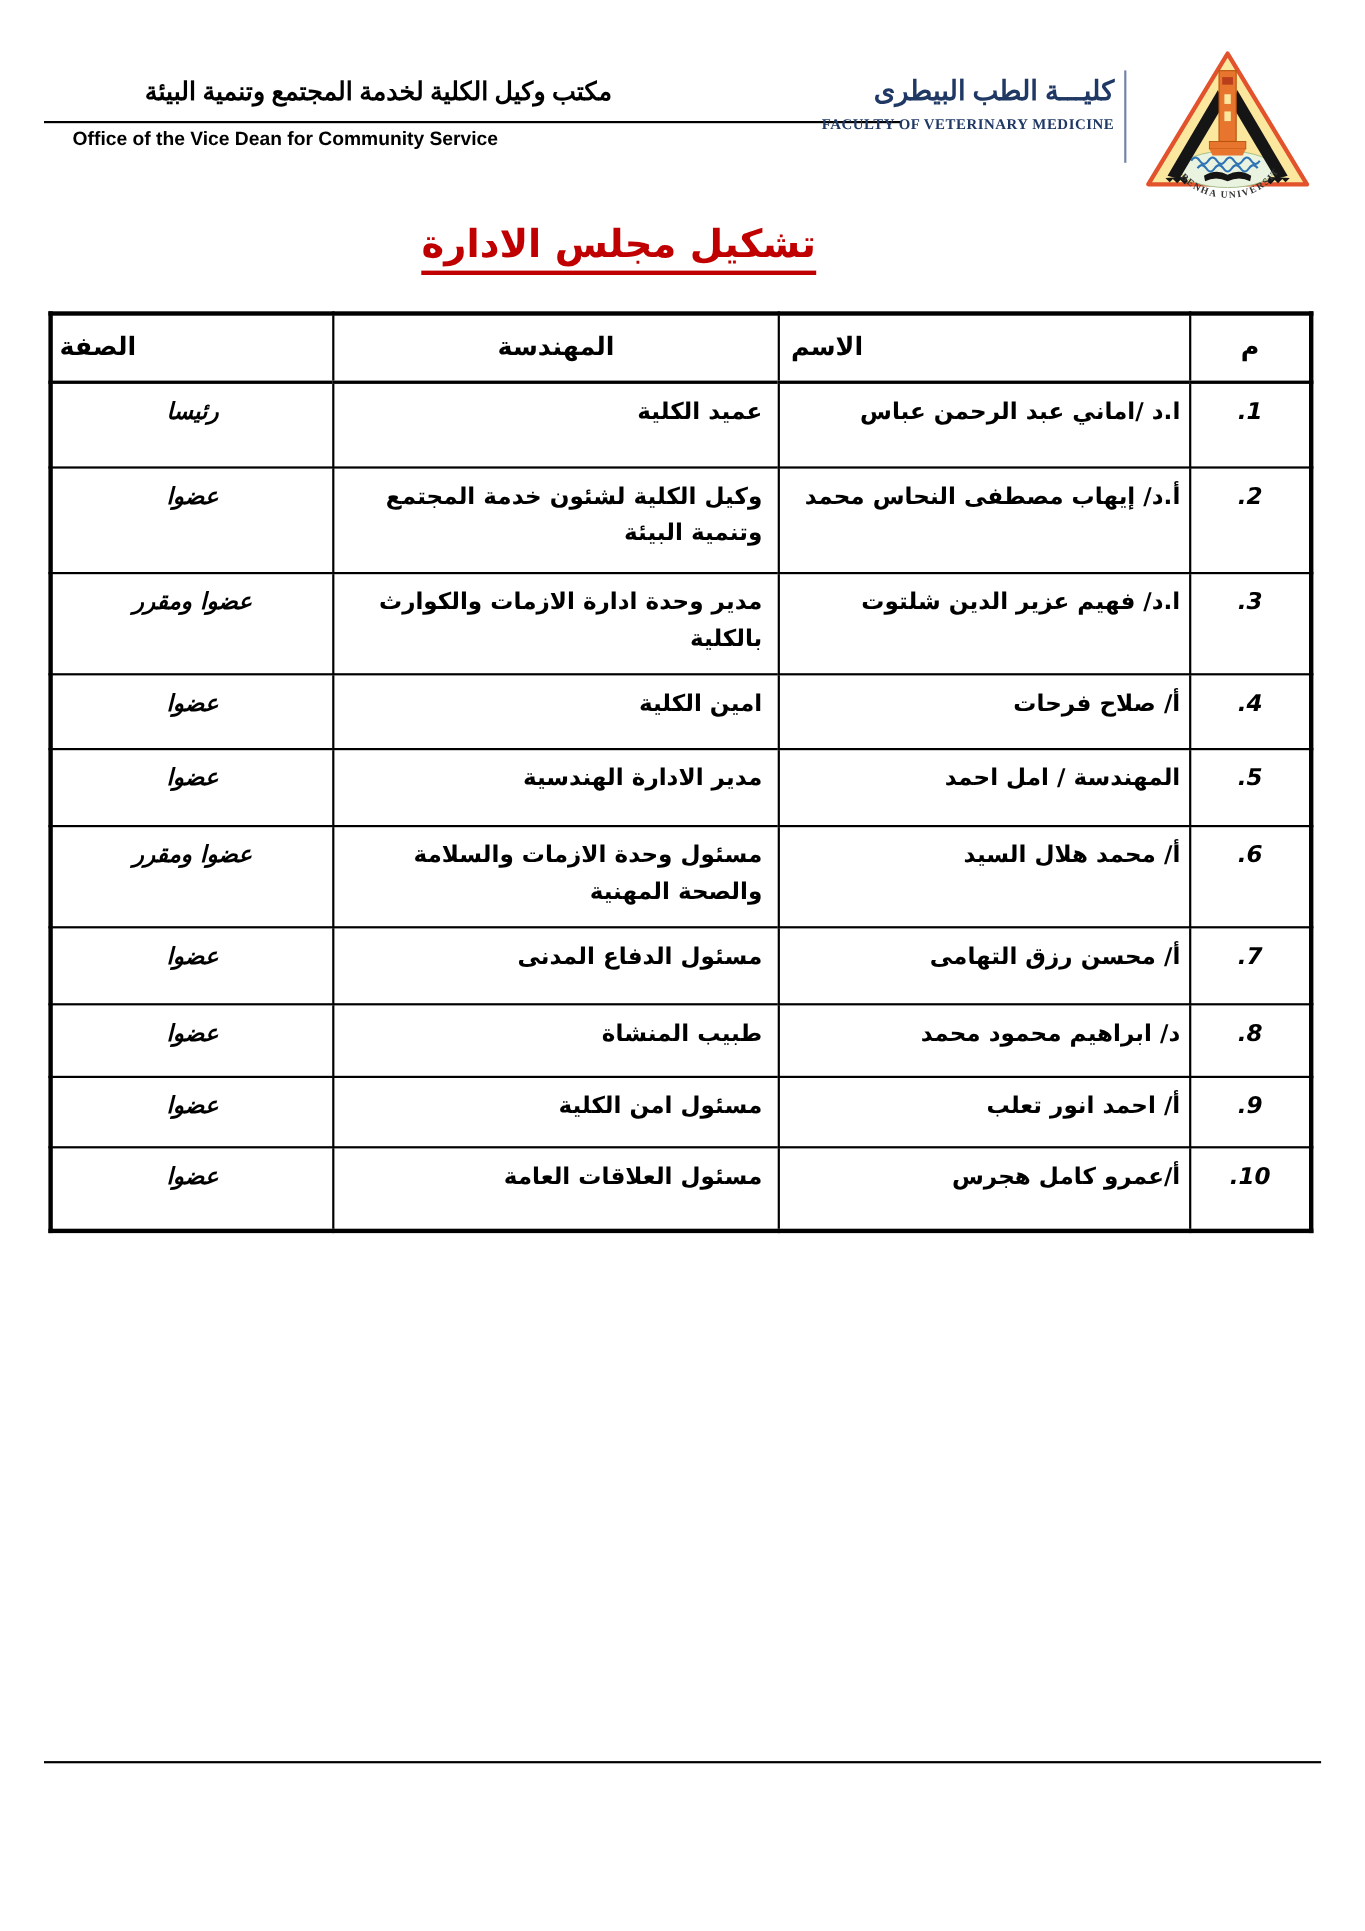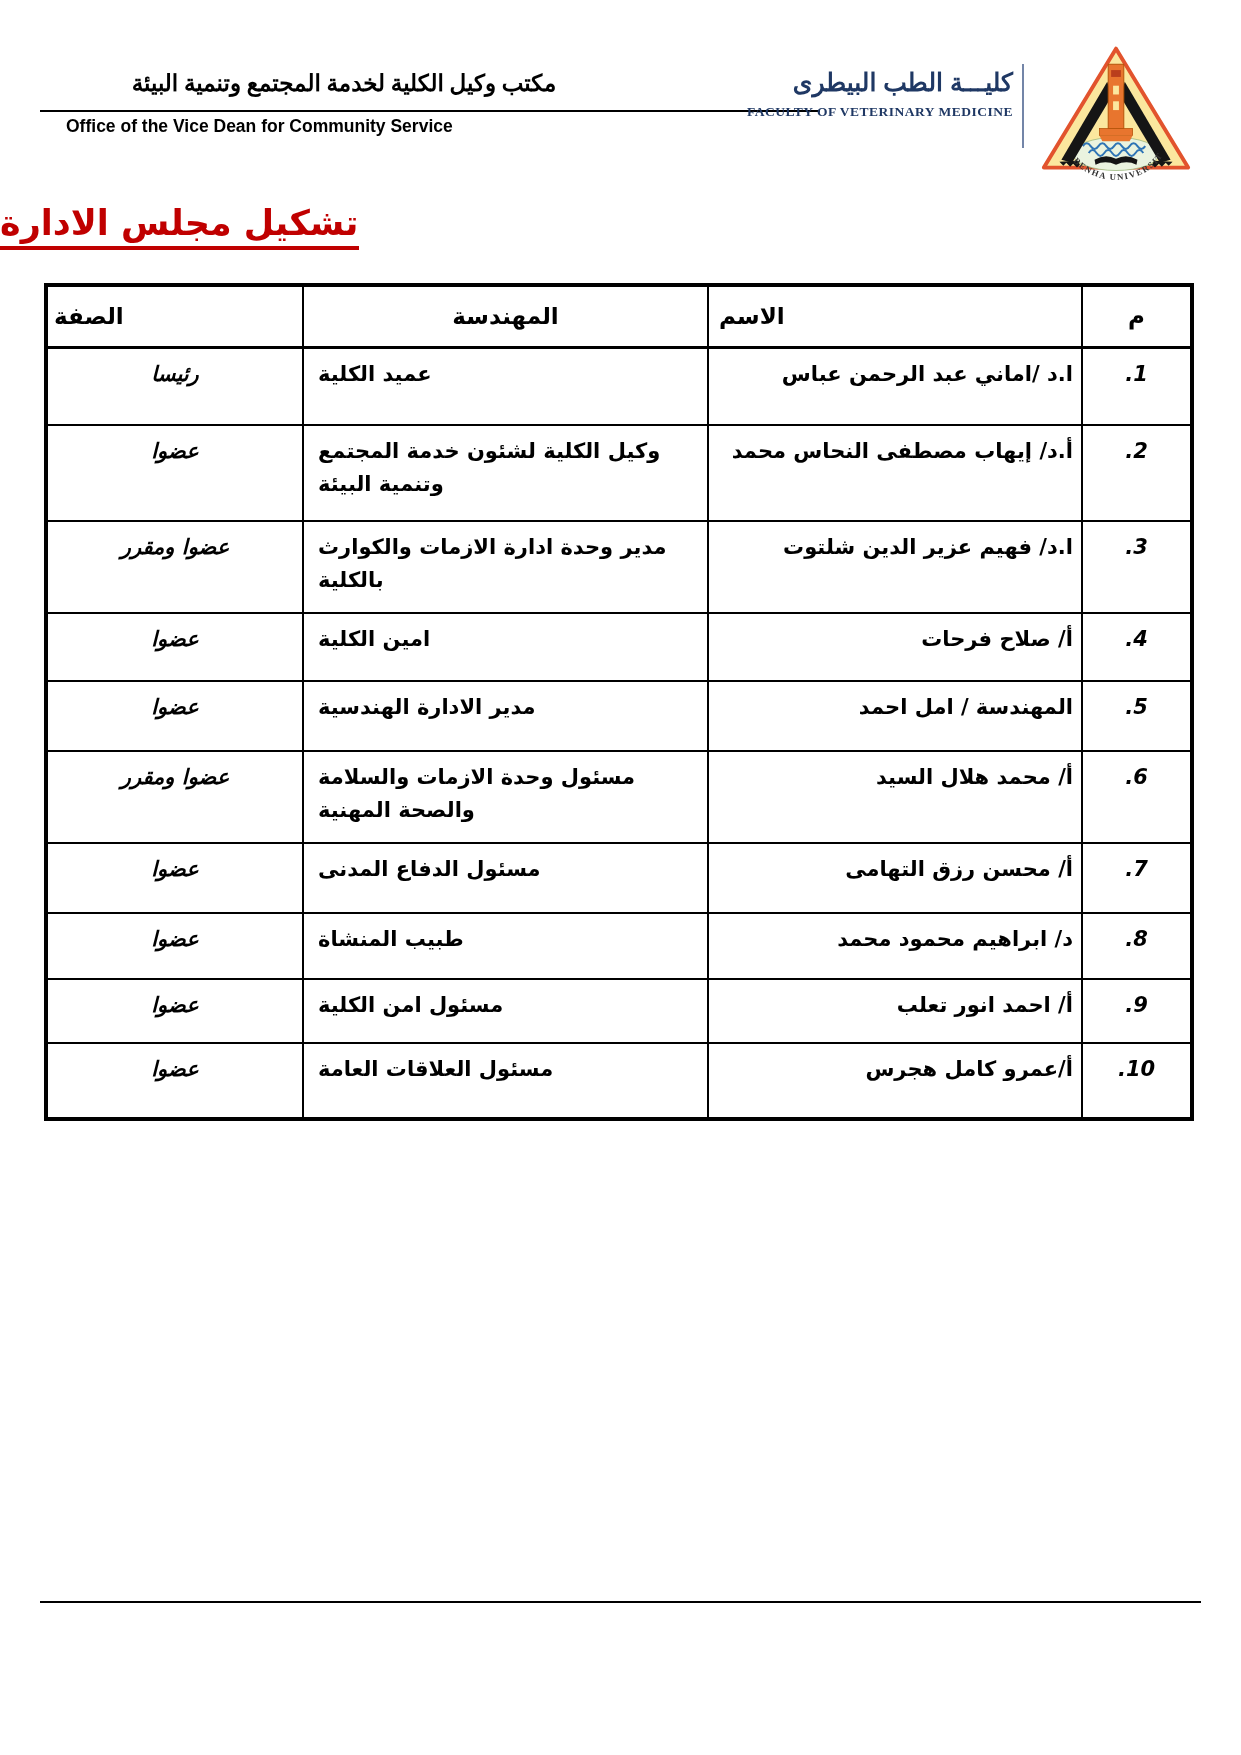--- a/index.html
+++ b/index.html
@@ -24,37 +24,37 @@
     position:absolute;left:66px;top:116px;
     font-size:17.5px;font-weight:bold;
     font-family:"Liberation Sans", sans-serif;
   }
   .faculty-block{
     position:absolute;right:228px;top:68px;text-align:right;direction:rtl;
     color:#1f3864;
   }
   .faculty-ar{
     font-size:25px;font-weight:bold;
-    font-family:Liberation Sans, sans-serif;
+    font-family:Liberation Serif, serif;
   }
   .faculty-en{
     margin-top:7px;
     font-size:13.5px;font-weight:bold;letter-spacing:0.5px;
     color:#1f3864;direction:ltr;
     font-family:"Liberation Serif", serif;
   }
   .header-vline{
     position:absolute;left:1022px;top:64px;width:2px;height:84px;background:#7385a8;
   }
   .logo{
     position:absolute;left:1038px;top:44px;width:156px;height:138px;
   }
   
   .doc-title-wrap{
-    position:absolute;left:0;top:203px;width:1125px;text-align:left;
+    position:absolute;left:0;top:203px;width:1125px;text-align:center;
   }
   .doc-title{
     display:inline-block;
     color:#c00000;font-size:35px;font-weight:bold;direction:rtl;
     border-bottom:4px solid #c00000;padding-bottom:3px;
     font-family:"DejaVu Sans", sans-serif;
   }
   
   .board-table{
     position:absolute;left:44px;top:283px;width:1146px;
@@ -82,21 +82,21 @@
     vertical-align:top;padding-top:9px;
     font-size:21px;font-weight:bold;line-height:1.55;
     font-family:"DejaVu Sans", sans-serif;
   }
   td.col-num{
     text-align:center;
     font-family:"Liberation Serif", serif;
     font-style:italic;font-size:21px;
   }
   td.col-name{text-align:right;padding-right:8px;padding-left:20px;}
-  td.col-job{text-align:left;padding:3px 14px 0 14px;}
+  td.col-job{text-align:right;padding:3px 14px 0 14px;}
   td.col-role{text-align:center;font-style:italic;}
   .board-table tbody tr:nth-child(1){height:78px;}
   .board-table tbody tr:nth-child(2){height:96px;}
   .board-table tbody tr:nth-child(3){height:92px;}
   .board-table tbody tr:nth-child(4){height:68px;}
   .board-table tbody tr:nth-child(5){height:70px;}
   .board-table tbody tr:nth-child(6){height:92px;}
   .board-table tbody tr:nth-child(7){height:70px;}
   .board-table tbody tr:nth-child(8){height:66px;}
   .board-table tbody tr:nth-child(9){height:64px;}

